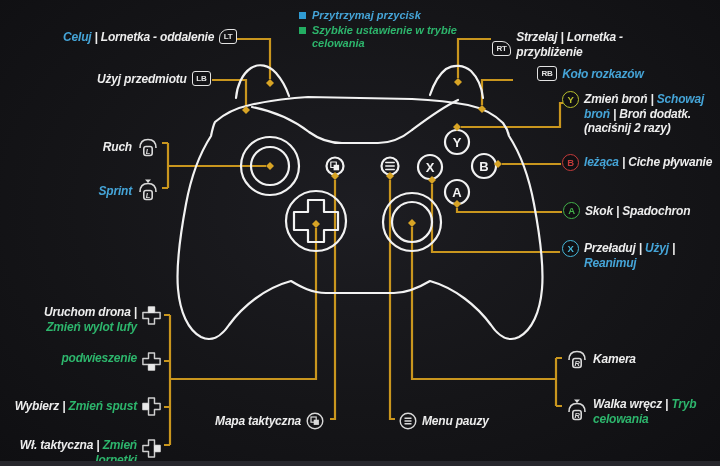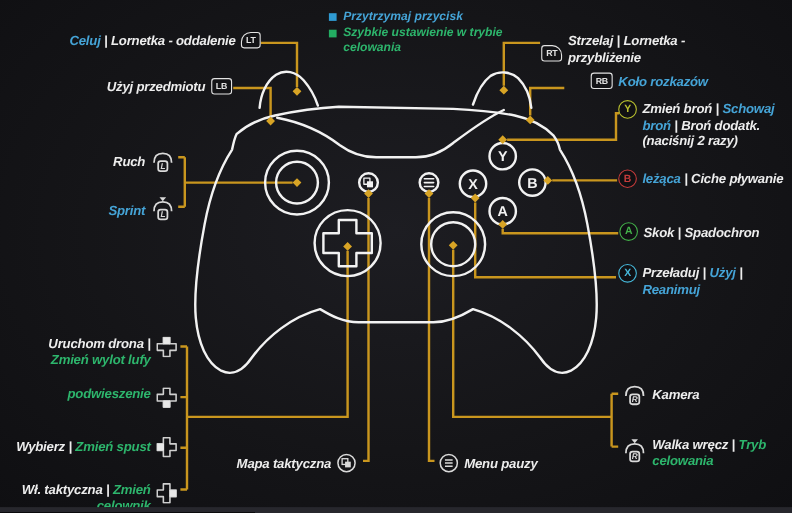--- a/index.html
+++ b/index.html
@@ -164,21 +164,21 @@
     </div>
     <svg class="ic" width="19" height="19" viewBox="0 0 21 21" style="margin-top:-2px">
       <path d="M7.2,1 H13.8 V7.2 H20 V13.8 H13.8 V20 H7.2 V13.8 H1 V7.2 H7.2 Z" fill="none" stroke="#cfcfcf" stroke-width="1.6" stroke-linejoin="round"></path>
       <rect x="1" y="7.2" width="7" height="6.6" fill="#e8e8e8"></rect>
     </svg>
   </div>
 
   <div class="callout row" style="right:559px;top:438px;">
     <div class="ra">
       <div><span>Wł. taktyczna | </span><span class="c-g">Zmień</span></div>
-      <div><span class="c-g">celownik</span></div>
+      <div><span class="c-g">lornetki</span></div>
     </div>
     <svg class="ic" width="19" height="19" viewBox="0 0 21 21" style="margin-top:1px">
       <path d="M7.2,1 H13.8 V7.2 H20 V13.8 H13.8 V20 H7.2 V13.8 H1 V7.2 H7.2 Z" fill="none" stroke="#cfcfcf" stroke-width="1.6" stroke-linejoin="round"></path>
       <rect x="13" y="7.2" width="7" height="6.6" fill="#e8e8e8"></rect>
     </svg>
   </div>
 
   <div class="callout row vc" style="right:396px;top:412px;">
     <div class="ra">Mapa taktyczna</div>
     <svg class="ic" width="18" height="18" viewBox="0 0 18 18">

